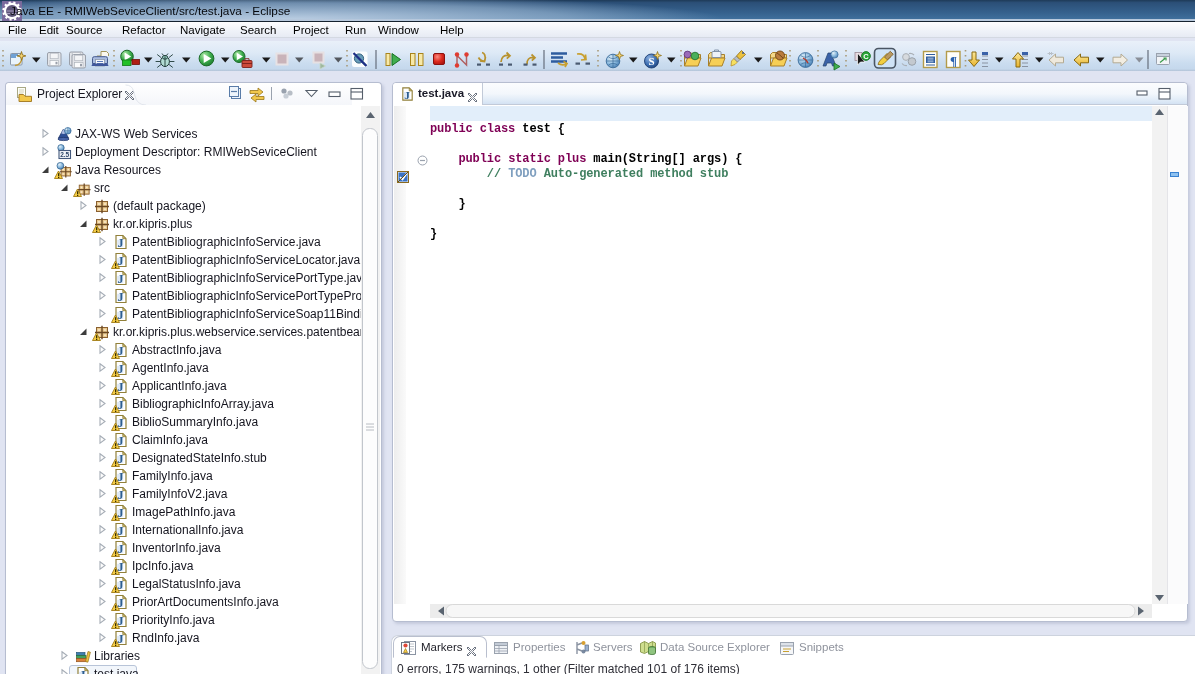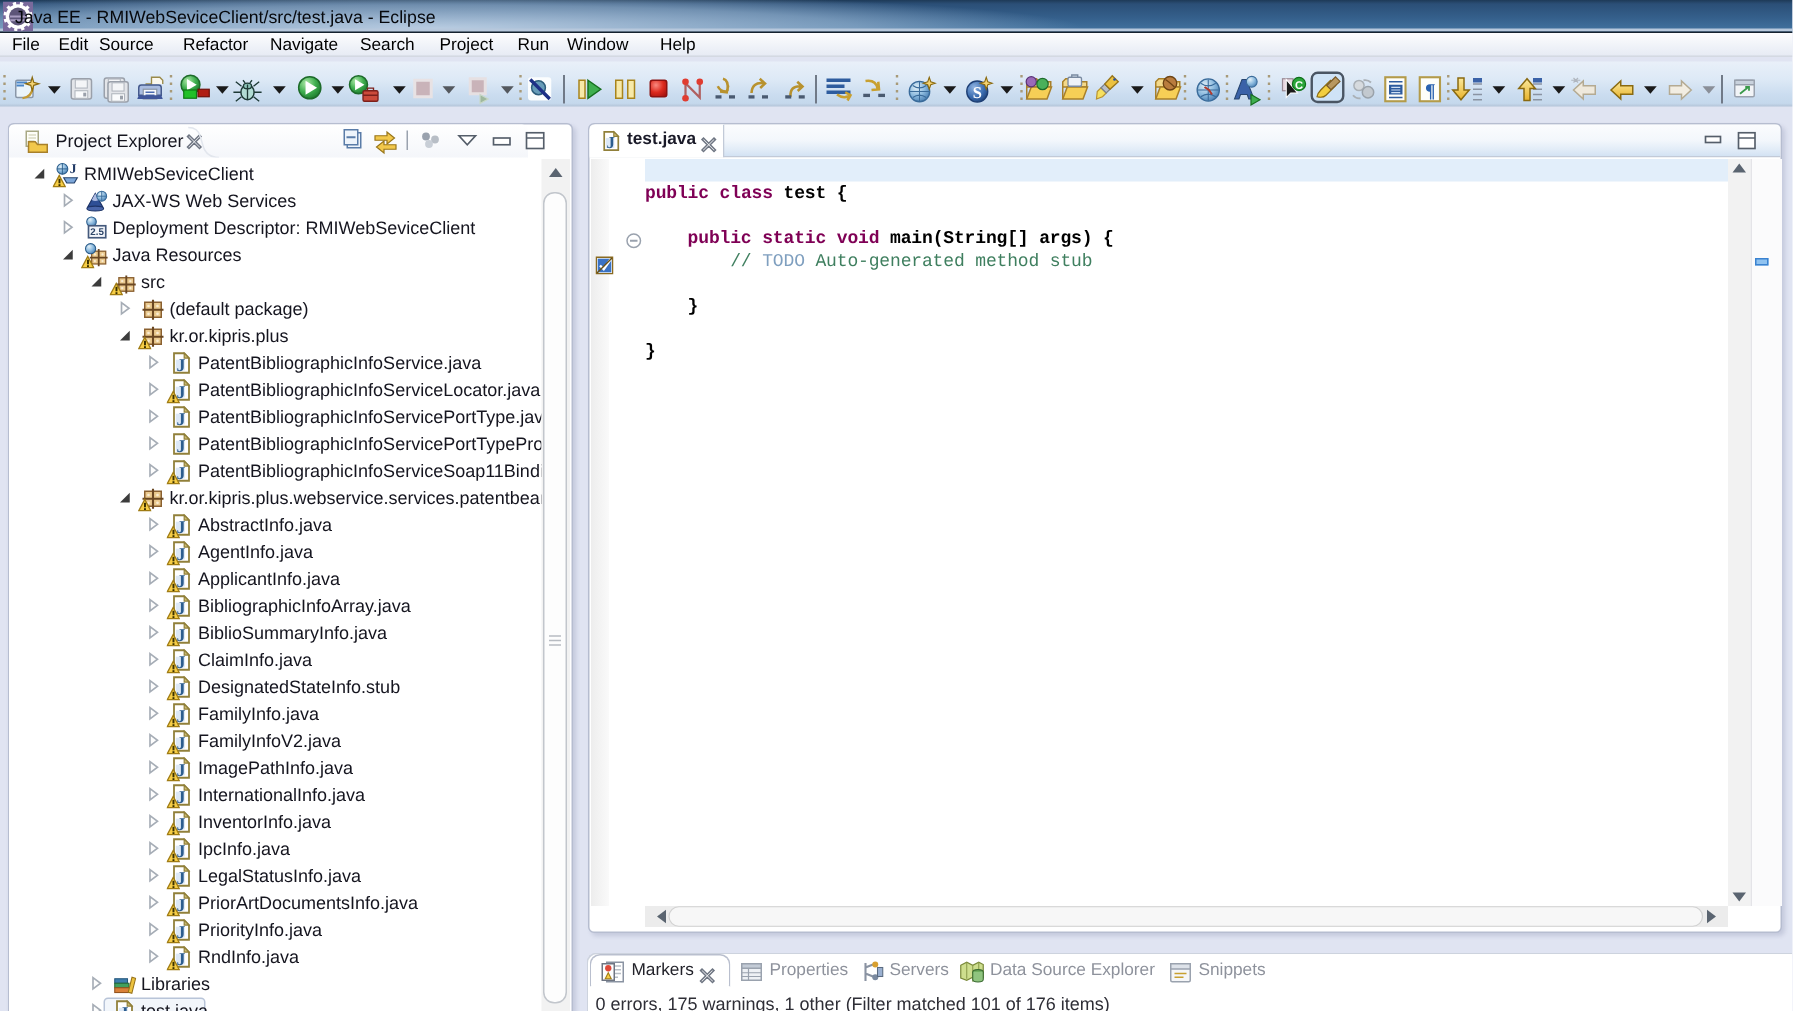--- a/index.html
+++ b/index.html
@@ -24,21 +24,21 @@
 .pe-header{position:absolute;left:0;top:0;width:346px;height:22px;background:linear-gradient(180deg,#ffffff,#f4f6fa);border-radius:4px 4px 0 0}
 .tl{position:absolute;top:2px;font-size:12px;color:#15151f;white-space:pre}
 .trow{position:absolute;left:0;height:18px;width:360px}
 .tree-clip{position:absolute;left:1px;top:23px;width:354px;height:568px;overflow:hidden}
 .arr{position:absolute;top:3px}
 .ti{position:absolute;top:1px}
 .ov{position:absolute;top:9px;z-index:3}
 .selbox{position:absolute;top:0;height:17px;background:#f2f6fb;border:1px solid #b8c4d8;border-radius:3px}
 .code{position:absolute;left:429px;top:105px;font-family:"Liberation Mono",monospace;font-size:12px;
  line-height:15px;letter-spacing:-0.1px;color:#000;font-weight:bold;white-space:pre}
-.k{color:#7f0055}.cm{color:#3f7f5f;font-weight:normal}.td{color:#7f9fbf}
+.k{color:#7f0055}.cm{color:#3f7f5f;font-weight:bold}.td{color:#7f9fbf}
 .hl{position:absolute;background:#e2eefa}
 .ruler{position:absolute;left:1px;top:23px;width:12px;height:498px;background:linear-gradient(90deg,#ededed,#fafafa)}
 .foldcol{position:absolute;left:13px;top:23px;width:24px;height:498px;background:#fff}
 .vsb{position:absolute;left:759px;top:23px;width:15px;height:498px;background:#f2f2f2}
 .ovr{position:absolute;left:774px;top:23px;width:21px;height:498px;background:#fbfbfc;border-left:1px solid #e4e4e8}
 .hsb{position:absolute;left:37px;top:521px;width:722px;height:14px;background:#ececec}
 .botpanel{position:absolute;left:391px;top:635px;width:804px;height:39px;background:#fff;border-top:1px solid #cdd3de;border-left:1px solid #cdd3de;border-radius:7px 0 0 0}
 .bottab{position:absolute;left:393px;top:636px;width:94px;height:22px;background:#fff;border:1px solid #b9bfce;border-bottom:1px solid #fff;border-radius:7px 7px 0 0}
 .bt-label{position:absolute;top:641px;font-size:11.5px;color:#8e929c}
 .status{position:absolute;left:397px;top:662px;font-size:12px;color:#2e2e36}
@@ -324,32 +324,20 @@
 <circle cx="284" cy="8" r="2.6" fill="#9aa2ae"></circle>
         <circle cx="290" cy="10" r="2.6" fill="#b8bec6"></circle>
         <circle cx="286" cy="13" r="2.6" fill="#c8ced6"></circle>
 <path d="M306,7.5 h11 l-5.5,6 z" fill="#fff" stroke="#555e6a" stroke-width="1.1"></path>
 <rect x="329" y="9" width="11" height="4.5" fill="#fff" stroke="#555e6a" stroke-width="1.1"></rect>
 <rect x="351" y="5.5" width="11.5" height="10.5" fill="#fff" stroke="#555e6a" stroke-width="1.1"></rect>
 <path d="M351,9 h11.5" stroke="#555e6a" stroke-width="1.1"></path>
 </svg>
     </div>
     <div class="tree-clip">
-      <div class="trow" style="top:1px">
-        <svg class="arr" style="left:15px" width="9" height="11" viewBox="0 0 9 11">
-          <path d="M7.5,2.5 V9 H1 z" fill="#3c3c3c"></path>
-        </svg>
-        <svg class="ti" style="left:30px" width="16" height="16" viewBox="0 0 16 16">
-          <use href="#proj"></use>
-        </svg>
-        <svg class="ov" style="left:28px" width="9" height="9" viewBox="0 0 9 9">
-          <use href="#warn"></use>
-        </svg>
-        <span class="tl" style="left:49px">RMIWebSeviceClient</span>
-      </div>
 <div class="trow" style="top:37px">
         <svg class="arr" style="left:34px" width="9" height="11" viewBox="0 0 9 11">
           <path d="M2,1.8 L7,5.5 L2,9.2 z" fill="#fdfdfd" stroke="#a6adb6" stroke-width="1.1"></path>
         </svg>
         <svg class="ti" style="left:49px" width="16" height="16" viewBox="0 0 16 16">
           <use href="#dd"></use>
         </svg>
         <span class="tl" style="left:68px">Deployment Descriptor: RMIWebSeviceClient</span>
       </div>
 <div class="trow" style="top:19px">
@@ -715,21 +703,21 @@
 <rect x="26" y="1.5" width="11" height="10.5" fill="#fff" stroke="#555e6a" stroke-width="1.1"></rect>
 <path d="M26,5 h11" stroke="#555e6a" stroke-width="1.1"></path>
 </svg>
     </div>
     <div class="ruler"></div>
     <div class="foldcol"></div>
     <div class="hl" style="left:37px;top:23px;width:722px;height:15px"></div>
     <div class="code" style="left:37px;top:24px">
 <span class="k">public</span> <span class="k">class</span> test {
 
-    <span class="k">public</span> <span class="k">static</span> <span class="k">void</span> main(String[] args) {
+    <span class="k">public</span> <span class="k">static</span> <span class="k">plus</span> main(String[] args) {
         <span class="cm">// <span class="td">TODO</span> Auto-generated method stub</span>
 
     }
 
 }</div>
     <svg style="position:absolute;left:24px;top:72px" width="11" height="11" viewBox="0 0 11 11">
 <circle cx="5.5" cy="5.5" r="4.5" fill="#fff" stroke="#9aa2ae"></circle>
       <path d="M3,5.5 h5" stroke="#9aa2ae" stroke-width="1.2"></path>
     </svg>
     <svg style="position:absolute;left:4px;top:87px" width="12" height="13" viewBox="0 0 12 13">

